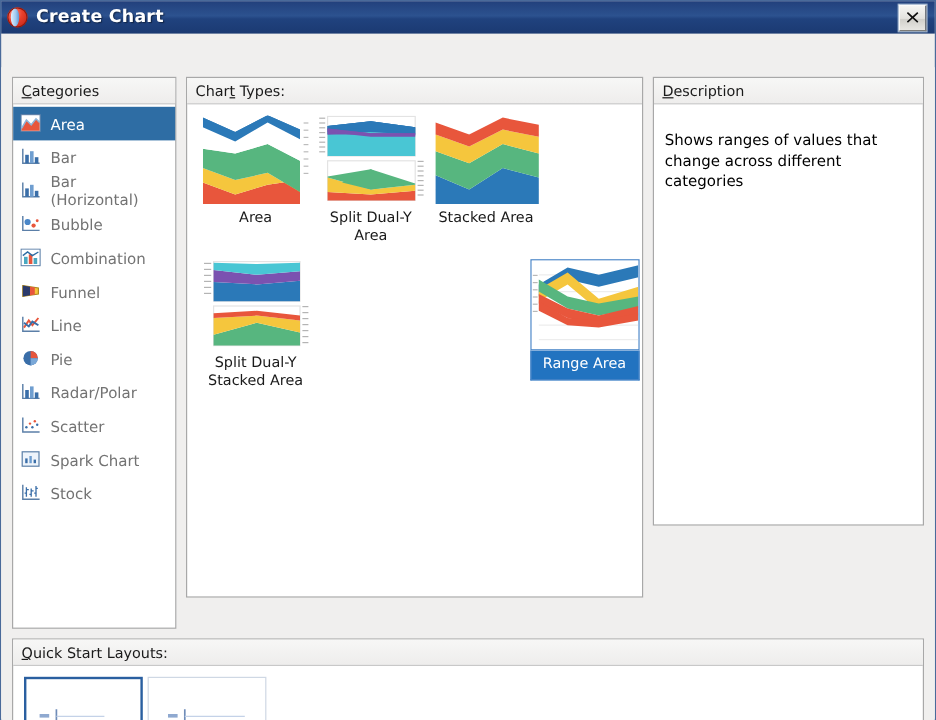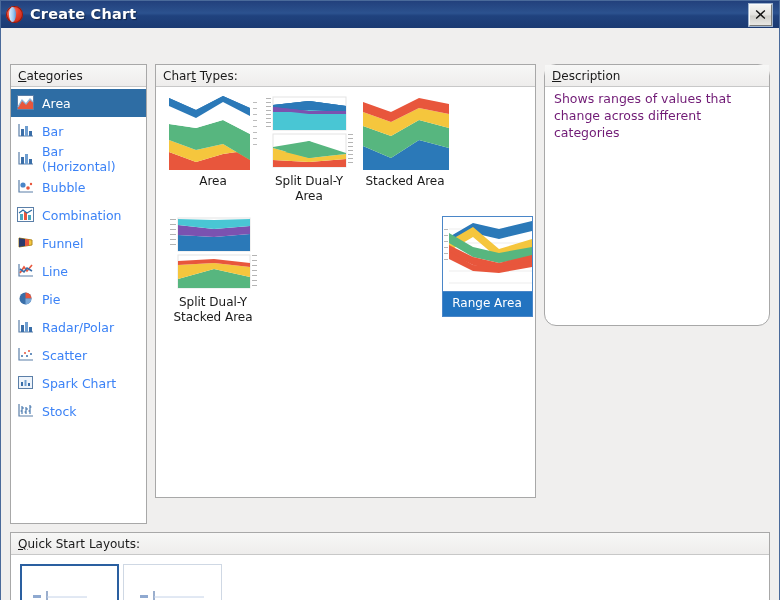--- a/index.html
+++ b/index.html
@@ -83,21 +83,21 @@
     white-space: nowrap;
   }
   .acc { text-decoration: underline; }
 
   
   .cats { width: 137px; flex: 0 0 137px; height: 460px; }
   .cat-list { padding: 2px 0 0 0; }
   .cat-item {
     display: flex; align-items: center;
     height: 28px; padding: 0 6px;
-    font-size: 12.5px; color: #3b82f6;
+    font-size: 12.5px; color: #737373;
     cursor: default;
   }
   .cat-item.sel { background: #2e6da4; color: #ffffff; }
   .cat-ico { width: 18px; height: 16px; flex: 0 0 18px; margin-right: 7px; }
   .cat-ico svg { display:block; }
 
   
   .types { flex: 0 0 381px; width: 381px; height: 434px; }
   .types-body { padding: 8px 0 0 9px; }
   .thumb-row { display:flex; align-items:flex-start; }
@@ -118,24 +118,24 @@
   }
   .thumb.sel .thumb-img { border: 1px solid #4a86c8; }
   .thumb.sel .thumb-label {
     background: #2273c0; color: #ffffff;
     border: 1px solid #4a86c8; border-top: none;
     padding: 4px 2px 5px 2px; width: 91px; box-sizing:border-box;
   }
   .thumb svg { display:block; }
 
   
-  .descr { flex: 1 1 auto; height: 262px; border-radius: 12px; }
+  .descr { flex: 1 1 auto; height: 374px; }
   .descr-text {
-    padding: 3px 9px 0 9px;
-    font-size: 12.5px; color: #701a75; line-height: 17px;
+    padding: 21px 9px 0 9px;
+    font-size: 12.5px; color: #000000; line-height: 17px;
   }
 
   
   .qsl { margin-top: 8px; height: 164px; }
   .qsl-body { display:flex; padding: 9px 0 0 9px; gap: 4px; }
   .qs-item {
     width: 99px; height: 111px;
     border: 1px solid #cfd8e4; background:#fff;
     box-sizing: border-box;
     display:flex; align-items:center; justify-content:center;

